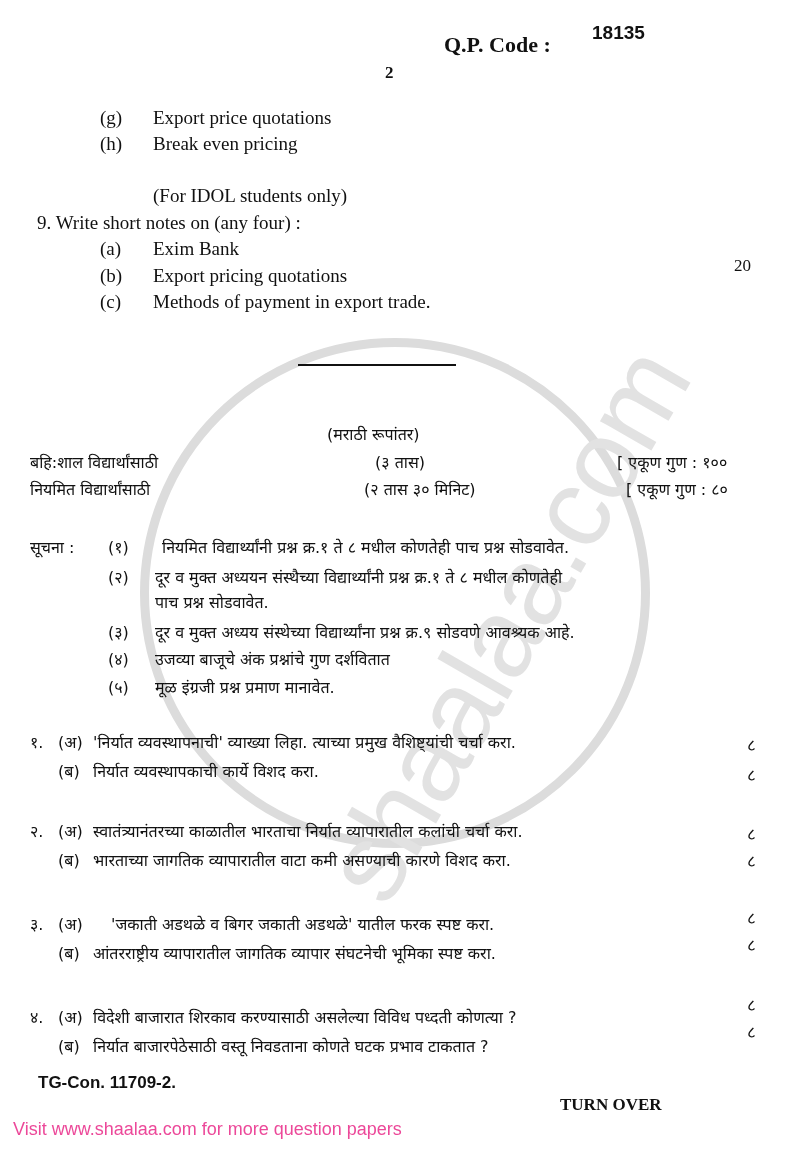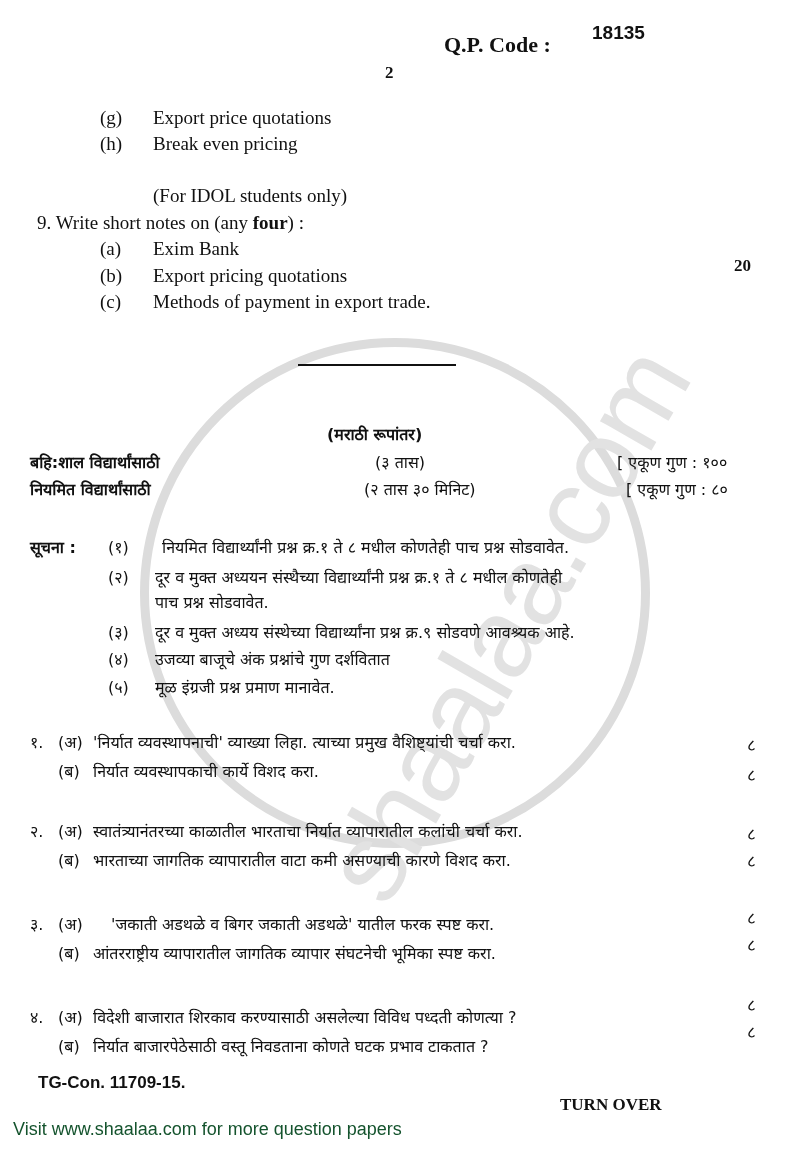--- a/index.html
+++ b/index.html
@@ -30,24 +30,24 @@
 
     .en { font-size: 19px; }
     .en-mark { left: 100px; }
     .en-text { left: 153px; }
 
     .rule { position: absolute; left: 298px; top: 364px; width: 158px; height: 2px; background: #111; }
 
     .mr { font-size: 16px; }
     .mark { left: 747px; font-size: 17px; }
 
-    .bold { font-weight: bold; text-align: right; }
+    .bold { font-weight: normal; text-align: right; }
     .footer-code { left: 38px; top: 1073px; font-size: 17px; font-weight: bold; }
     .turn-over { left: 560px; top: 1095px; font-size: 17px; font-weight: bold; }
-    .visit { left: 13px; top: 1119px; font-size: 18px; color: #14532d; }
+    .visit { left: 13px; top: 1119px; font-size: 18px; color: #ec4899; }
   </style>
 </head>
 <body>
 
 <div class="wm-circle"></div>
 <div class="wm-text">shaalaa.com</div>
 
 <div class="content">
 
   <div class="abs serif qp-label">Q.P. Code :</div>
@@ -133,16 +133,16 @@
 
   <div class="abs deva mr" style="left:30px; top:978px">४.</div>
   <div class="abs deva mr" style="left:58px; top:978px">(अ)</div>
   <div class="abs deva mr" style="left:93px; top:978px">विदेशी बाजारात शिरकाव करण्यासाठी असलेल्या विविध पध्दती कोणत्या ?</div>
   <div class="abs deva mark" style="top:965px">८</div>
 
   <div class="abs deva mr" style="left:58px; top:1007px">(ब)</div>
   <div class="abs deva mr" style="left:93px; top:1007px">निर्यात बाजारपेठेसाठी वस्तू निवडताना कोणते घटक प्रभाव टाकतात ?</div>
   <div class="abs deva mark" style="top:992px">८</div>
 
-  <div class="abs sans footer-code">TG-Con. 11709-15.</div>
+  <div class="abs sans footer-code">TG-Con. 11709-2.</div>
   <div class="abs serif turn-over">TURN OVER</div>
   <div class="abs sans visit">Visit www.shaalaa.com for more question papers</div>
 </div>
 
 </body></html>

